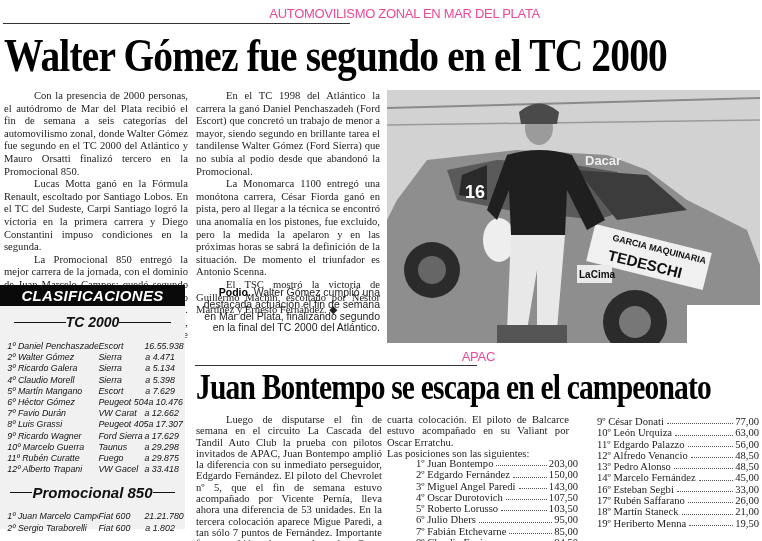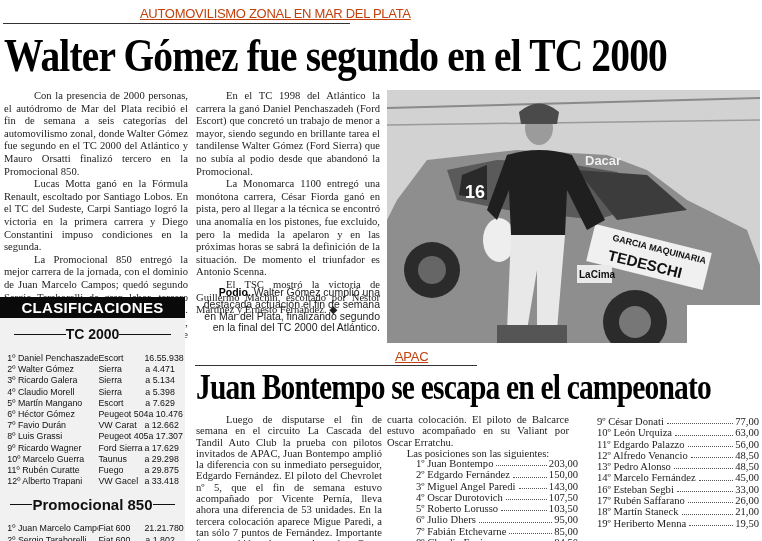--- a/index.html
+++ b/index.html
@@ -1,33 +1,33 @@
 <!DOCTYPE html>
 <html><head>
 <meta charset="utf-8">
 <style>
   * { margin:0; padding:0; box-sizing:border-box; }
   html, body { width:762px; height:541px; overflow:hidden; background:#ffffff; }
   body { position:relative; font-family:"Liberation Serif", serif; color:#1a1a1a; }
 
-  .kicker { position:absolute; font-family:"Liberation Sans", sans-serif; font-size:13px; color:#c2410c; text-align:left; letter-spacing:-0.3px;text-decoration:underline; }
+  .kicker { position:absolute; font-family:"Liberation Sans", sans-serif; font-size:13px; color:#ec4899; text-align:right; letter-spacing:-0.3px; }
   .kicker-rule { position:absolute; height:1px; background:#333; }
   .headline { position:absolute; font-family:"Liberation Serif", serif; font-weight:bold; color:#000; white-space:nowrap; transform-origin:left top; letter-spacing:-1px; }
 
   .col { position:absolute; font-size:10.6px; line-height:12.6px; text-align:justify; color:#222; }
   .col p { text-indent:30px; hyphens:auto; }
   .col p.cont { text-indent:0; }
-  .col .center { text-align:center; text-indent:0; }
+  .col .center { text-align:left; text-indent:0; }
 
   .photo { position:absolute; left:387px; top:90px; width:373px; height:253px; overflow:hidden;
            background: linear-gradient(180deg,#cfcfcf 0%,#d9d9d9 30%,#bdbdbd 55%,#8a8a8a 75%,#5e5e5e 100%); }
   .caption { position:absolute; left:200px; top:287px; width:180px; font-family:"Liberation Sans", sans-serif; font-size:10.5px; line-height:11.8px; text-align:right; color:#222; }
   .caption b { font-weight:bold; color:#000;margin-top:20px; }
 
-  .clasif { position:absolute; left:0; top:297px; width:185px; height:244px; background:#f1f1f1; }
+  .clasif { position:absolute; left:0; top:285px; width:185px; height:244px; background:#f1f1f1;font-style:italic; }
   .clasif-head { height:21px; background:#0a0a0a; color:#fff; font-family:"Liberation Sans", sans-serif; font-weight:bold; font-size:15px; text-align:center; line-height:21px; letter-spacing:0.3px; }
   .section-title { display:flex; align-items:center; justify-content:center; font-family:"Liberation Sans", sans-serif; font-weight:bold; font-size:14px; color:#111; height:24px; margin-top:4px; }
   .section-title .line { flex:0 0 52px; height:1px; background:#111; }
   .section-title.promo .line { flex:0 0 22px; }
   .section-title.promo { font-size:15px; margin-top:6px; }
   .res-row { display:flex; font-family:"Liberation Sans", sans-serif; font-size:9.6px; line-height:11.2px; padding:0 10px 0 8px; color:#111; transform:scaleX(0.92); transform-origin:left; width:200px; }
   .res-row .name { flex:0 0 99px; white-space:nowrap; overflow:hidden; }
   .res-row .car { flex:0 0 50px; white-space:nowrap; }
   .res-row .time { flex:1; text-align:right; white-space:nowrap; }
   .res-list { margin-top:6px; }

